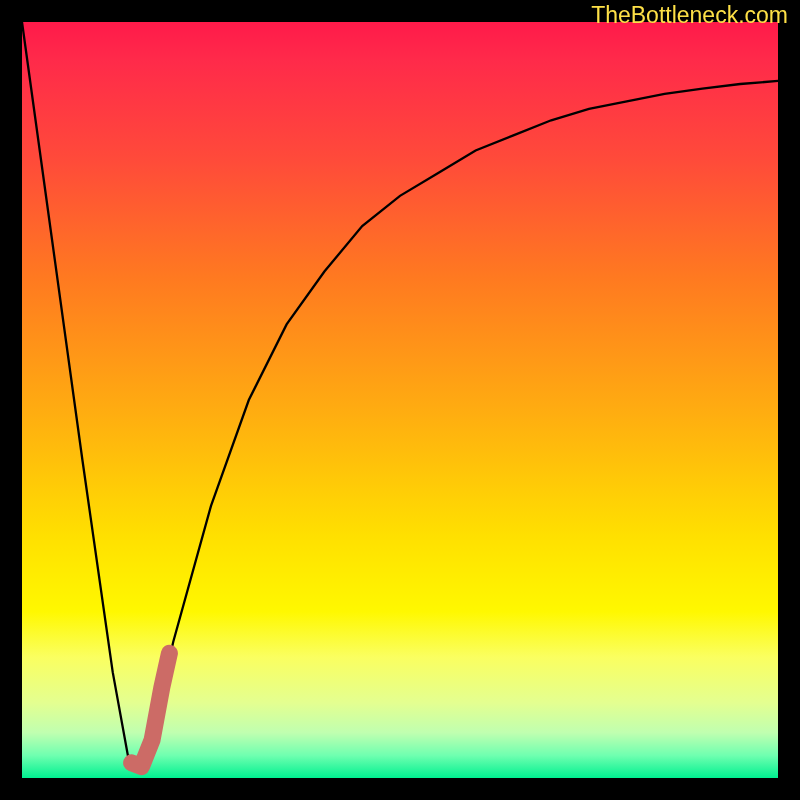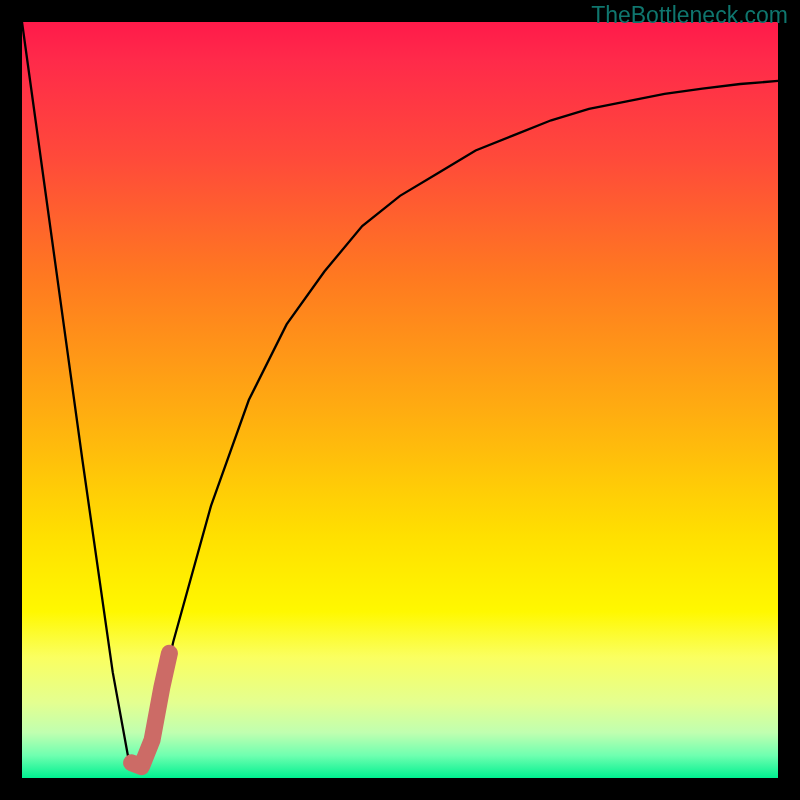--- a/index.html
+++ b/index.html
@@ -8,21 +8,21 @@
     height: 800px;
     background: #000;
     position: relative;
     font-family: Arial, sans-serif;
     overflow: hidden;
   }
   .watermark {
     position: absolute;
     top: 2px;
     right: 12px;
-    color: #0f766e;
+    color: #fde047;
     font-size: 23px;
     font-weight: 500;
     z-index: 10;
   }
   .plot {
     position: absolute;
     top: 22px;
     left: 22px;
     width: 756px;
     height: 756px;

